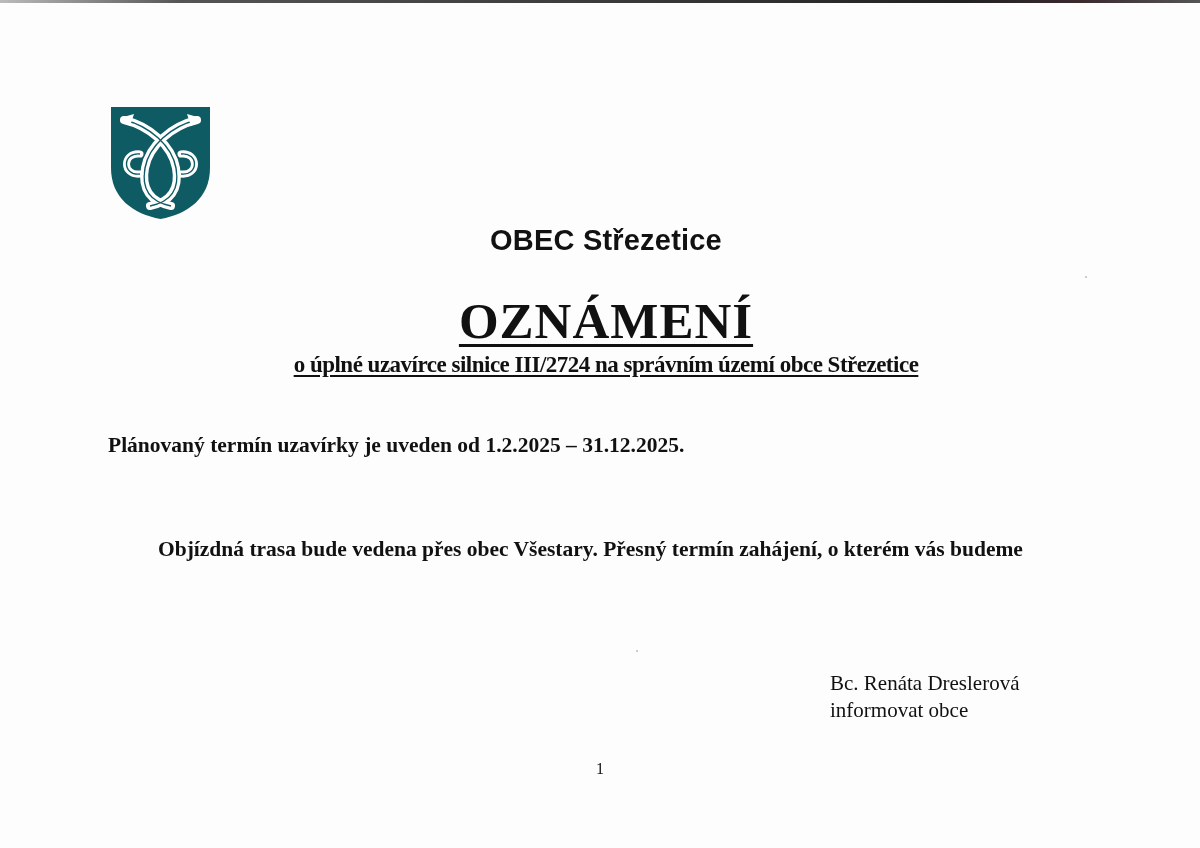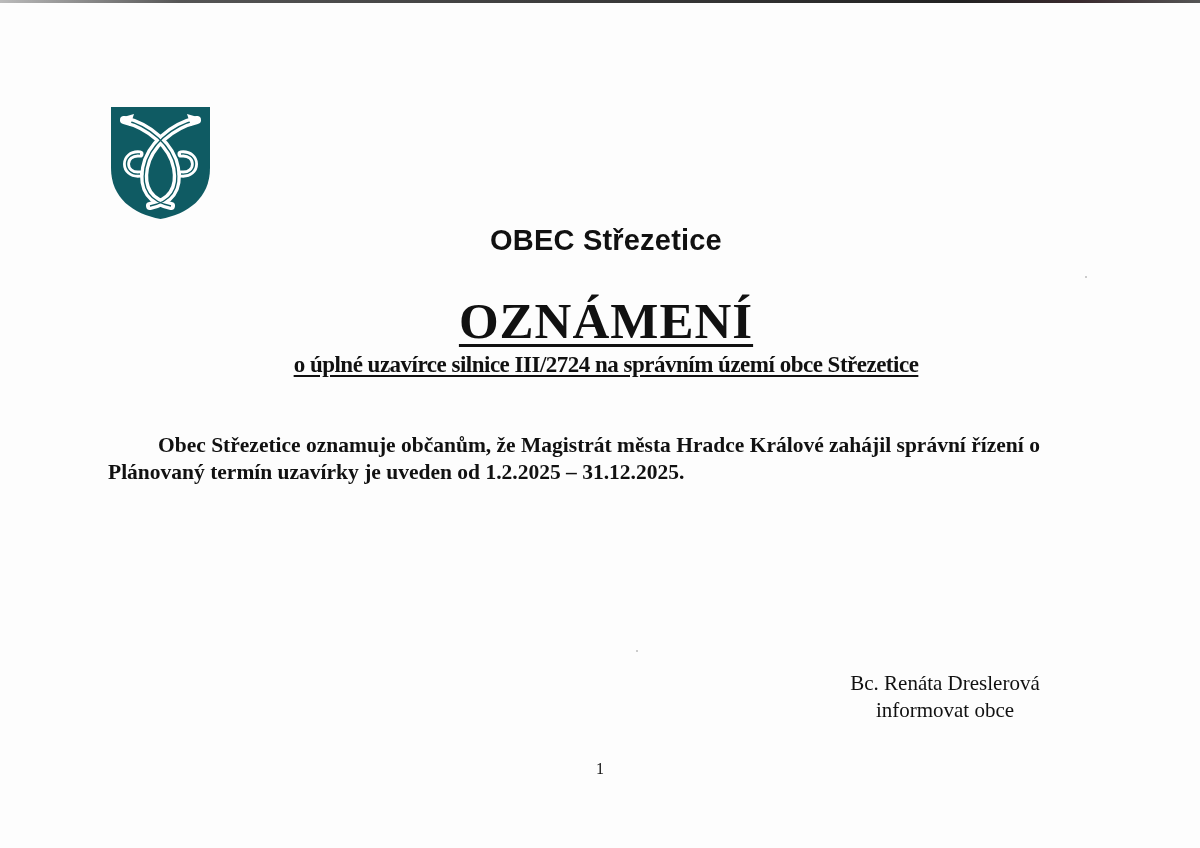--- a/index.html
+++ b/index.html
@@ -82,21 +82,21 @@
     }
     .para .indent {
       padding-left: 50px;
     }
     .para1 { top: 432px; }
     .para2 { top: 536px; }
     .signature {
       position: absolute;
       left: 830px; top: 670px;
       width: 230px;
-      text-align: center;
+      text-align: left;
       font-family: "Liberation Serif", serif;
       font-size: 21px;
       line-height: 27px;
     }
     .page-number {
       position: absolute;
       left: 596px; top: 760px;
       font-family: "Liberation Serif", serif;
       font-size: 16px;
     }
@@ -136,25 +136,25 @@
 
 <div class="main-title">
   <span>OZNÁMENÍ</span>
 </div>
 
 <div class="subtitle">
   <span>o úplné uzavírce silnice III/2724 na správním území obce Střezetice</span>
 </div>
 
 <div class="para para1">
-  <span class="line indent">Obec Střezetice oznamuje občanům, že Magistrát města Hradce Králové zahájil správní řízení o</span>
   <span class="line">Plánovaný termín uzavírky je uveden od 1.2.2025 – 31.12.2025.</span>
 </div>
 
 <div class="para para2">
+  <span class="line indent">Objízdná trasa bude vedena přes obec Všestary. Přesný termín zahájení, o kterém vás budeme</span>
 </div>
 
 <div class="signature">
   <div>Bc. Renáta Dreslerová</div>
   <div>informovat obce</div>
 </div>
 
 <div class="page-number">1</div>
 
 <div class="speck" style="left:1085px; top:276px;"></div>

